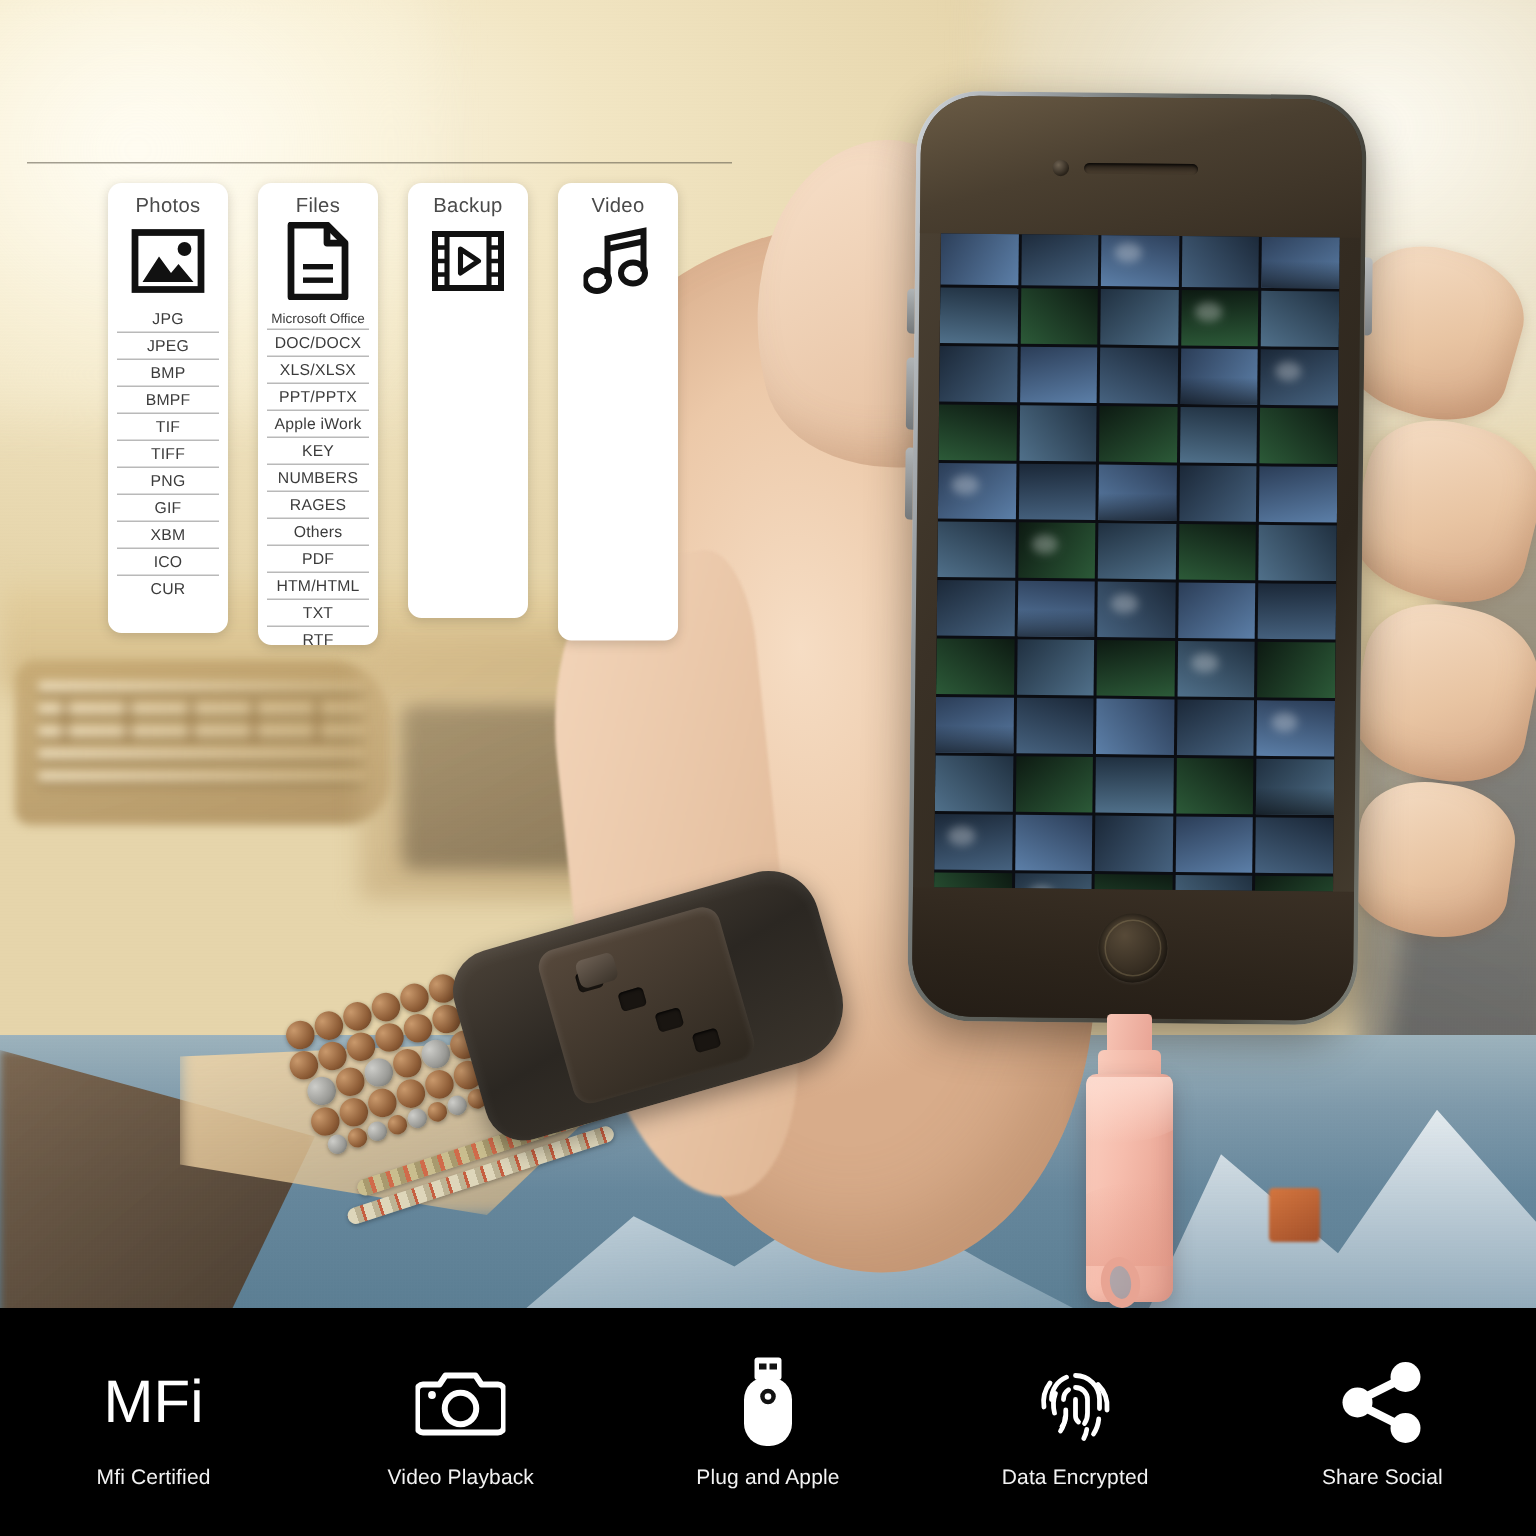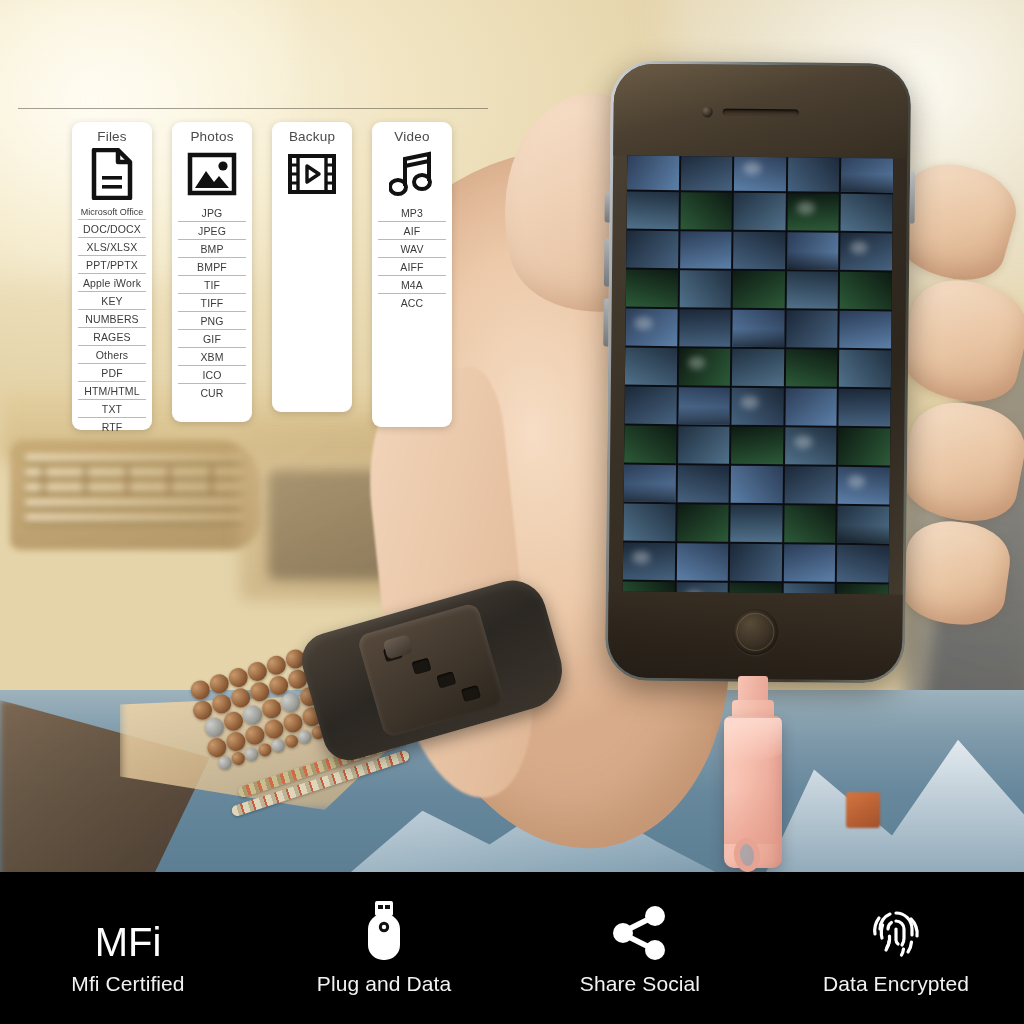--- a/index.html
+++ b/index.html
@@ -353,29 +353,29 @@
   .feature-bar {
     position:absolute; left:0; bottom:0; width:1024px; height:152px;
     background:#000;
     display:flex; align-items:center;
   }
   .feature {
     flex:1; display:flex; flex-direction:column;
     align-items:center; justify-content:center; gap:10px;
   }
   .feature-icon {
-    height:62px; display:flex; align-items:flex-end; justify-content:center;
+    height:62px; display:flex; align-items:center; justify-content:center;
     color:#fff;
   }
   .feature-icon svg { display:block; }
   .mfi-text {
     color:#fff; font-size:40px; font-weight:500; letter-spacing:0px; line-height:1;
   }
   .feature-label {
-    color:#f2f2f2; font-size:21px; letter-spacing:.1px; white-space:nowrap;
+    color:#f2f2f2; font-size:14px; letter-spacing:.1px; white-space:nowrap;
   }
 </style>
 </head>
 <body>
 
 <div id="stage">
 
   <div class="bg">
     <div class="bg-base"></div>
     <div class="bg-window-left"></div>
@@ -613,20 +613,43 @@
     <div class="usb-body">
       <div class="usb-swoosh-a"></div>
       <div class="usb-swoosh-b"></div>
     </div>
     <div class="usb-loop"></div>
   </div>
 
   <div class="title-rule"></div>
 
   <div class="cards" id="cards">
+      <div class="card card-photos">
+        <div class="card-title">Photos</div>
+        <div class="card-icon">
+          <svg width="50" height="44" viewBox="0 0 50 44">
+            <rect x="3" y="3" width="44" height="38" fill="none" stroke="#111" stroke-width="4.5"></rect>
+            <circle cx="36" cy="14" r="4.6" fill="#111"></circle>
+            <path d="M8 36 L19 19 L27 30 L32 24 L42 36 Z" fill="#111"></path>
+          </svg>
+        </div>
+        <div class="fmt-list">
+          <div class="fmt">JPG</div>
+          <div class="fmt">JPEG</div>
+          <div class="fmt">BMP</div>
+          <div class="fmt">BMPF</div>
+          <div class="fmt">TIF</div>
+          <div class="fmt">TIFF</div>
+          <div class="fmt">PNG</div>
+          <div class="fmt">GIF</div>
+          <div class="fmt">XBM</div>
+          <div class="fmt">ICO</div>
+          <div class="fmt">CUR</div>
+        </div>
+      </div>
       <div class="card card-files">
         <div class="card-title">Files</div>
         <div class="card-icon">
           <svg width="44" height="52" viewBox="0 0 44 52">
             <path d="M4 2 h24 l12 12 v36 H4 Z" fill="none" stroke="#111" stroke-width="4.5" stroke-linejoin="round"></path>
             <path d="M28 2 v12 h12" fill="none" stroke="#111" stroke-width="4.5" stroke-linejoin="round"></path>
             <rect x="12" y="28" width="20" height="3.6" fill="#111"></rect>
             <rect x="12" y="37" width="20" height="3.6" fill="#111"></rect>
           </svg>
         </div>
@@ -639,43 +662,20 @@
           <div class="fmt">KEY</div>
           <div class="fmt">NUMBERS</div>
           <div class="fmt">RAGES</div>
           <div class="fmt">Others</div>
           <div class="fmt">PDF</div>
           <div class="fmt">HTM/HTML</div>
           <div class="fmt">TXT</div>
           <div class="fmt">RTF</div>
         </div>
       </div>
-      <div class="card card-photos">
-        <div class="card-title">Photos</div>
-        <div class="card-icon">
-          <svg width="50" height="44" viewBox="0 0 50 44">
-            <rect x="3" y="3" width="44" height="38" fill="none" stroke="#111" stroke-width="4.5"></rect>
-            <circle cx="36" cy="14" r="4.6" fill="#111"></circle>
-            <path d="M8 36 L19 19 L27 30 L32 24 L42 36 Z" fill="#111"></path>
-          </svg>
-        </div>
-        <div class="fmt-list">
-          <div class="fmt">JPG</div>
-          <div class="fmt">JPEG</div>
-          <div class="fmt">BMP</div>
-          <div class="fmt">BMPF</div>
-          <div class="fmt">TIF</div>
-          <div class="fmt">TIFF</div>
-          <div class="fmt">PNG</div>
-          <div class="fmt">GIF</div>
-          <div class="fmt">XBM</div>
-          <div class="fmt">ICO</div>
-          <div class="fmt">CUR</div>
-        </div>
-      </div>
       <div class="card card-videos">
         <div class="card-title">Backup</div>
         <div class="card-icon">
           <svg width="50" height="44" viewBox="0 0 50 44">
             <rect x="3" y="4" width="44" height="36" fill="none" stroke="#111" stroke-width="4"></rect>
             <rect x="3" y="4" width="8" height="36" fill="none" stroke="#111" stroke-width="3.4"></rect>
             <rect x="39" y="4" width="8" height="36" fill="none" stroke="#111" stroke-width="3.4"></rect>
             <path d="M3 13 h8 M3 22 h8 M3 31 h8 M39 13 h8 M39 22 h8 M39 31 h8" stroke="#111" stroke-width="3"></path>
             <path d="M20 14 L32 22 L20 30 Z" fill="none" stroke="#111" stroke-width="3.4" stroke-linejoin="round"></path>
           </svg>
@@ -684,61 +684,52 @@
       <div class="card card-music">
         <div class="card-title">Video</div>
         <div class="card-icon">
           <svg width="46" height="48" viewBox="0 0 46 48">
             <path d="M16 36 V9 L40 4 V31" fill="none" stroke="#111" stroke-width="4"></path>
             <path d="M16 16 L40 11" stroke="#111" stroke-width="4"></path>
             <ellipse cx="9" cy="37" rx="8" ry="7" fill="none" stroke="#111" stroke-width="4"></ellipse>
             <ellipse cx="33" cy="32" rx="8" ry="7" fill="none" stroke="#111" stroke-width="4"></ellipse>
           </svg>
         </div>
-        <div class="fmt-list">
-          <div class="fmt">MP3</div>
-          <div class="fmt">AIF</div>
-          <div class="fmt">WAV</div>
-          <div class="fmt">AIFF</div>
-          <div class="fmt">M4A</div>
-          <div class="fmt">ACC</div>
-        </div>
       </div>
     </div>
 
   <div class="feature-bar" id="feature-bar">
       <div class="feature">
         <div class="feature-icon">
           <span class="mfi-text">MFi</span>
         </div>
         <div class="feature-label">Mfi Certified</div>
+      </div>
+      <div class="feature">
+        <div class="feature-icon">
+          <svg width="60" height="50" viewBox="0 0 60 50">
+            <path d="M5 13 h11 l4-6 h20 l4 6 h11 a4 4 0 0 1 4 4 v24 a4 4 0 0 1 -4 4 H5 a4 4 0 0 1 -4 -4 V17 a4 4 0 0 1 4 -4 Z" fill="none" stroke="#fff" stroke-width="4" stroke-linejoin="round"></path>
+            <circle cx="30" cy="29" r="10.5" fill="none" stroke="#fff" stroke-width="4"></circle>
+            <circle cx="11" cy="20" r="2.6" fill="#fff"></circle>
+          </svg>
+        </div>
+        <div class="feature-label">Video Playback</div>
       </div>
       <div class="feature">
         <div class="feature-icon">
           <svg width="46" height="62" viewBox="0 0 46 62">
             <rect x="14" y="1" width="18" height="15" rx="2" fill="#fff"></rect>
             <rect x="17" y="5" width="5" height="4" fill="#111"></rect>
             <rect x="24" y="5" width="5" height="4" fill="#111"></rect>
             <rect x="7" y="14" width="32" height="46" rx="15" fill="#fff"></rect>
             <circle cx="23" cy="27" r="5.2" fill="#111"></circle>
             <circle cx="23" cy="27" r="2.2" fill="#fff"></circle>
           </svg>
         </div>
-        <div class="feature-label">Plug and Data</div>
-      </div>
-      <div class="feature">
-        <div class="feature-icon">
-          <svg width="62" height="58" viewBox="0 0 62 58">
-            <circle cx="14" cy="29" r="10" fill="#fff"></circle>
-            <circle cx="46" cy="12" r="10" fill="#fff"></circle>
-            <circle cx="46" cy="46" r="10" fill="#fff"></circle>
-            <path d="M20 25 L40 15 M20 33 L40 43" stroke="#fff" stroke-width="5.5" stroke-linecap="round"></path>
-          </svg>
-        </div>
-        <div class="feature-label">Share Social</div>
+        <div class="feature-label">Plug and Apple</div>
       </div>
       <div class="feature">
         <div class="feature-icon">
           <svg width="56" height="62" viewBox="0 0 56 62">
             <g fill="none" stroke="#fff" stroke-width="3.2" stroke-linecap="round">
               <path d="M28 13 a16 16 0 0 1 16 16 v6"></path>
               <path d="M12 29 a16 16 0 0 1 10-14.9"></path>
               <path d="M28 21 a8 8 0 0 1 8 8 v9 a12 12 0 0 1 -2 7"></path>
               <path d="M20 29 a8 8 0 0 1 3.4-6.5"></path>
               <path d="M28 29 v11 a5 5 0 0 0 2 4"></path>
@@ -747,15 +738,26 @@
               <path d="M43.5 42 a22 22 0 0 1 -3.5 10"></path>
               <path d="M7 34 a21 21 0 0 1 4-16"></path>
               <path d="M49 36 a21 21 0 0 0 -6-17"></path>
               <path d="M18 50 a17 17 0 0 0 3-9"></path>
               <path d="M35.5 49 a16 16 0 0 1 -2 6"></path>
             </g>
           </svg>
         </div>
         <div class="feature-label">Data Encrypted</div>
       </div>
+      <div class="feature">
+        <div class="feature-icon">
+          <svg width="62" height="58" viewBox="0 0 62 58">
+            <circle cx="14" cy="29" r="10" fill="#fff"></circle>
+            <circle cx="46" cy="12" r="10" fill="#fff"></circle>
+            <circle cx="46" cy="46" r="10" fill="#fff"></circle>
+            <path d="M20 25 L40 15 M20 33 L40 43" stroke="#fff" stroke-width="5.5" stroke-linecap="round"></path>
+          </svg>
+        </div>
+        <div class="feature-label">Share Social</div>
+      </div>
     </div>
 
 </div>
 
 </body></html>

